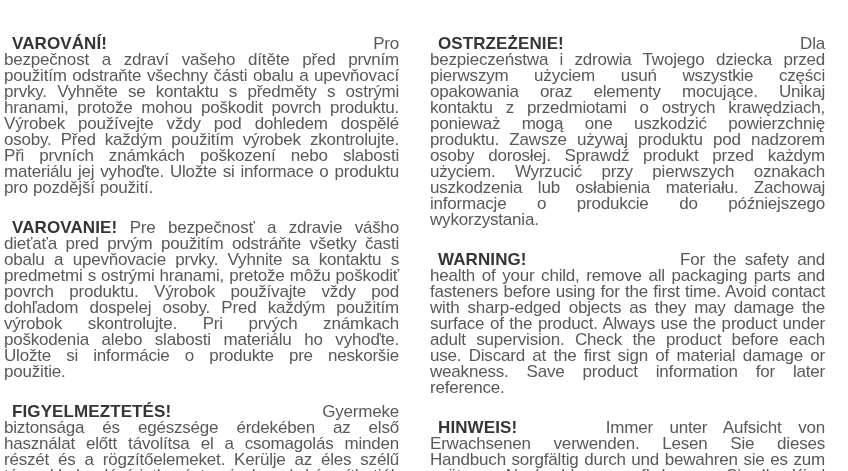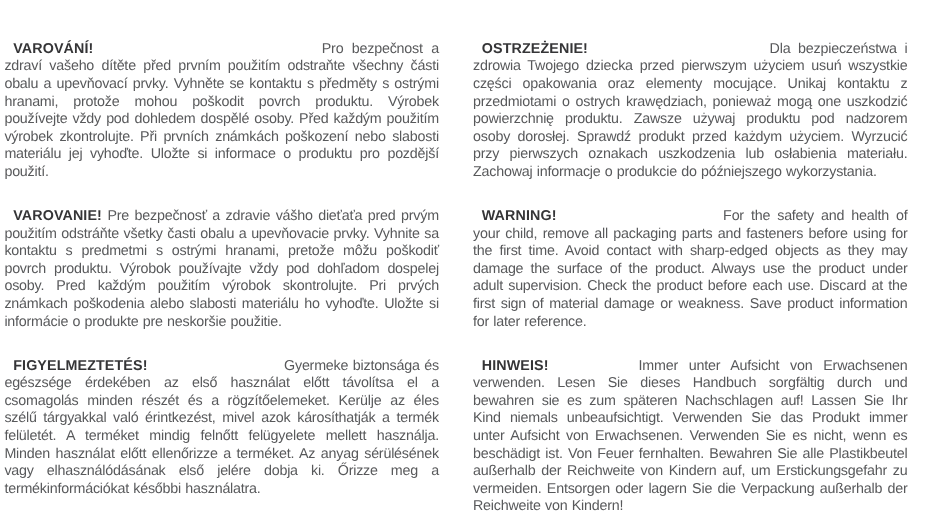--- a/index.html
+++ b/index.html
@@ -23,21 +23,21 @@
     background: #ffffff;
   }
   .col {
     width: 395px;
     flex: 0 0 395px;
   }
   .sec {
     margin: 0 0 24px 0;
     text-align: justify;
     text-indent: 8px;
-    font-size: 13px;
+    font-size: 17px;
     line-height: 16px;
     letter-spacing: -0.2px;
     color: #58595b;
     word-spacing: 0.5px;
   }
   .hd {
     font-weight: bold;
     color: #353537;
     letter-spacing: 0.1px;
   }

